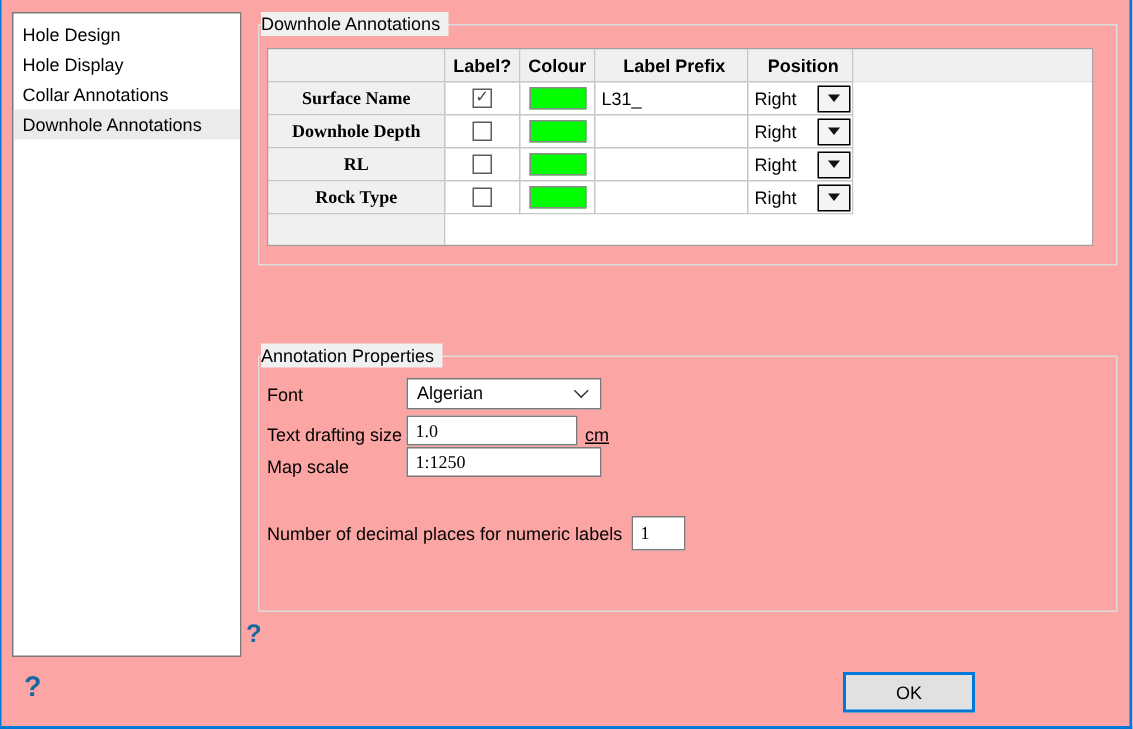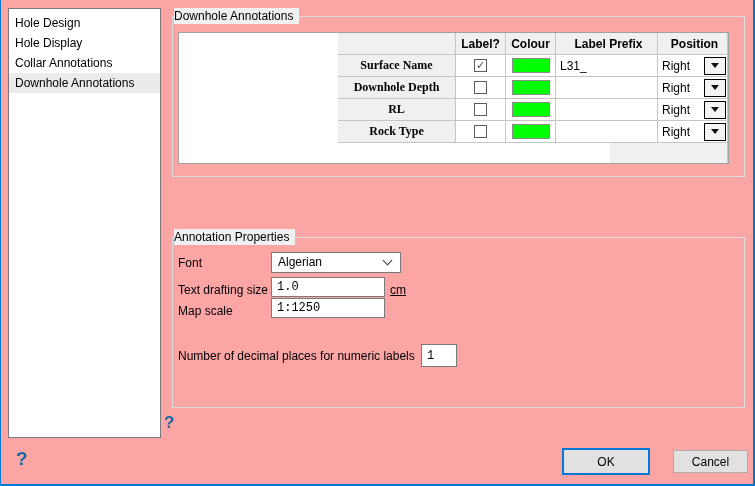--- a/index.html
+++ b/index.html
@@ -25,21 +25,21 @@
   .gb-downhole { left:171px; top:16px; width:573px; height:161px; }
   .gb-props    { left:171px; top:237px; width:573px; height:171px; }
   .gb-label {
     position:absolute; top:-9px; left:1px; background:#f0f0f0; padding-right:6px;
     line-height:16px; white-space:nowrap;
   }
 
   
   .anno-table {
     position:absolute; left:177px; top:32px; width:551px; height:132px;
-    background:#fff; border:1px solid #a0a0a0; display:flex; flex-direction:column;align-items:flex-end;
+    background:#fff; border:1px solid #a0a0a0; display:flex; flex-direction:column;
   }
   .t-row { display:flex; height:22px; flex:0 0 22px; }
   .t-row.partial { height:20px; flex:0 0 20px; }
   .c { border-right:1px solid #c6c6c6; border-bottom:1px solid #c6c6c6; display:flex; align-items:center; overflow:hidden; }
   .c.head { background:#f0f0f0; font-weight:bold; justify-content:center; }
   .c.rowhead { background:#f0f0f0; font-weight:bold; justify-content:center; }
   .c.filler { border:none; border-bottom:1px solid #e3e3e3; flex:1; background:#fff; }
   .c.filler.head { background:#f0f0f0; font-weight:normal; }
   .c.blank { border:none; flex:1; background:#fff; }
   .w-name { width:118px; flex:0 0 118px;font-family:Liberation Serif, serif; }
@@ -65,21 +65,21 @@
   .combo {
     position:absolute; left:270px; top:252px; width:130px; height:21px;
     background:#fff; border:1px solid #7a7a7a; padding-left:6px; line-height:19px; cursor:default;
   }
   .chev {
     position:absolute; right:9px; top:4px; width:7px; height:7px;
     border-right:1px solid #3c3c3c; border-bottom:1px solid #3c3c3c; transform:rotate(45deg);
   }
   .tinput {
     position:absolute; background:#fff; border:1px solid #7a7a7a; padding-left:5px;
-    font-family:Liberation Mono, monospace; font-size:12px; color:#000; outline:none;
+    font-family:Liberation Serif, serif; font-size:12px; color:#000; outline:none;
   }
 
   .help {
     position:absolute; color:#1767a0; font-weight:bold; font-size:17px; line-height:17px; cursor:default;
   }
 
   .btn {
     position:absolute; background:#e1e1e1; border:1px solid #adadad;
     display:flex; align-items:center; justify-content:center;
     font-family:"Liberation Sans", sans-serif; font-size:12px; cursor:default;
@@ -194,24 +194,23 @@
   <div class="combo">
     <span>Algerian</span>
     <span class="chev"></span>
   </div>
 
   <span class="flabel" style="left:177px; top:280px;">Text drafting size</span>
   <input class="tinput" style="left: 270px; top: 277px; width: 114px; height: 20px;" value="1.0">
   <span class="flabel" style="left:389px; top:280px;text-decoration:underline;">cm</span>
 
   <span class="flabel" style="left:177px; top:301px;">Map scale</span>
-  <input class="tinput" style="left: 270px; top: 298px; width: 114px; height: 20px;" value="1:1250">
+  <input class="tinput" style="left: 270px; top: 298px; width: 130px; height: 20px;" value="1:1250">
 
   <span class="flabel" style="left:177px; top:346px;">Number of decimal places for numeric labels</span>
   <input class="tinput" style="left: 420px; top: 344px; width: 36px; height: 23px;" value="1">
 
   <span class="help" style="left:163px; top:414px;">?</span>
   <span class="help" style="left:15px; top:449px; font-size:19px; line-height:19px;">?</span>
 
   <div class="btn ok">OK</div>
-  <div class="btn cancel">Cancel</div>
 
 </div>
 
 </body></html>

